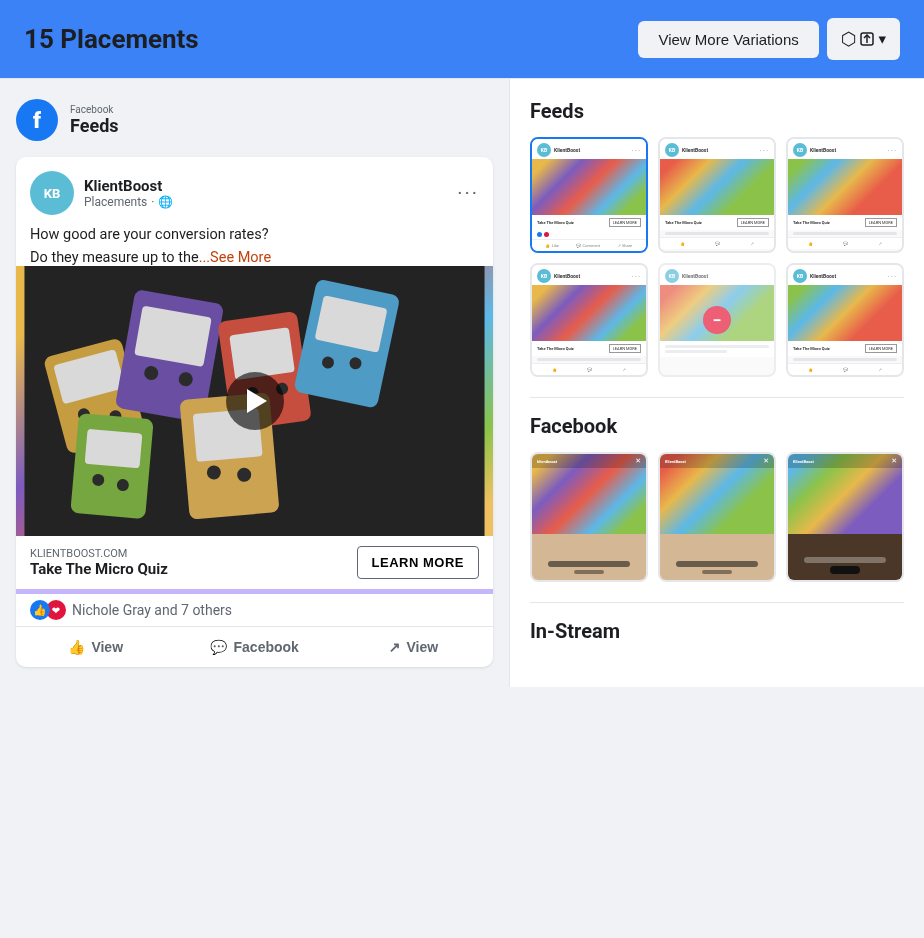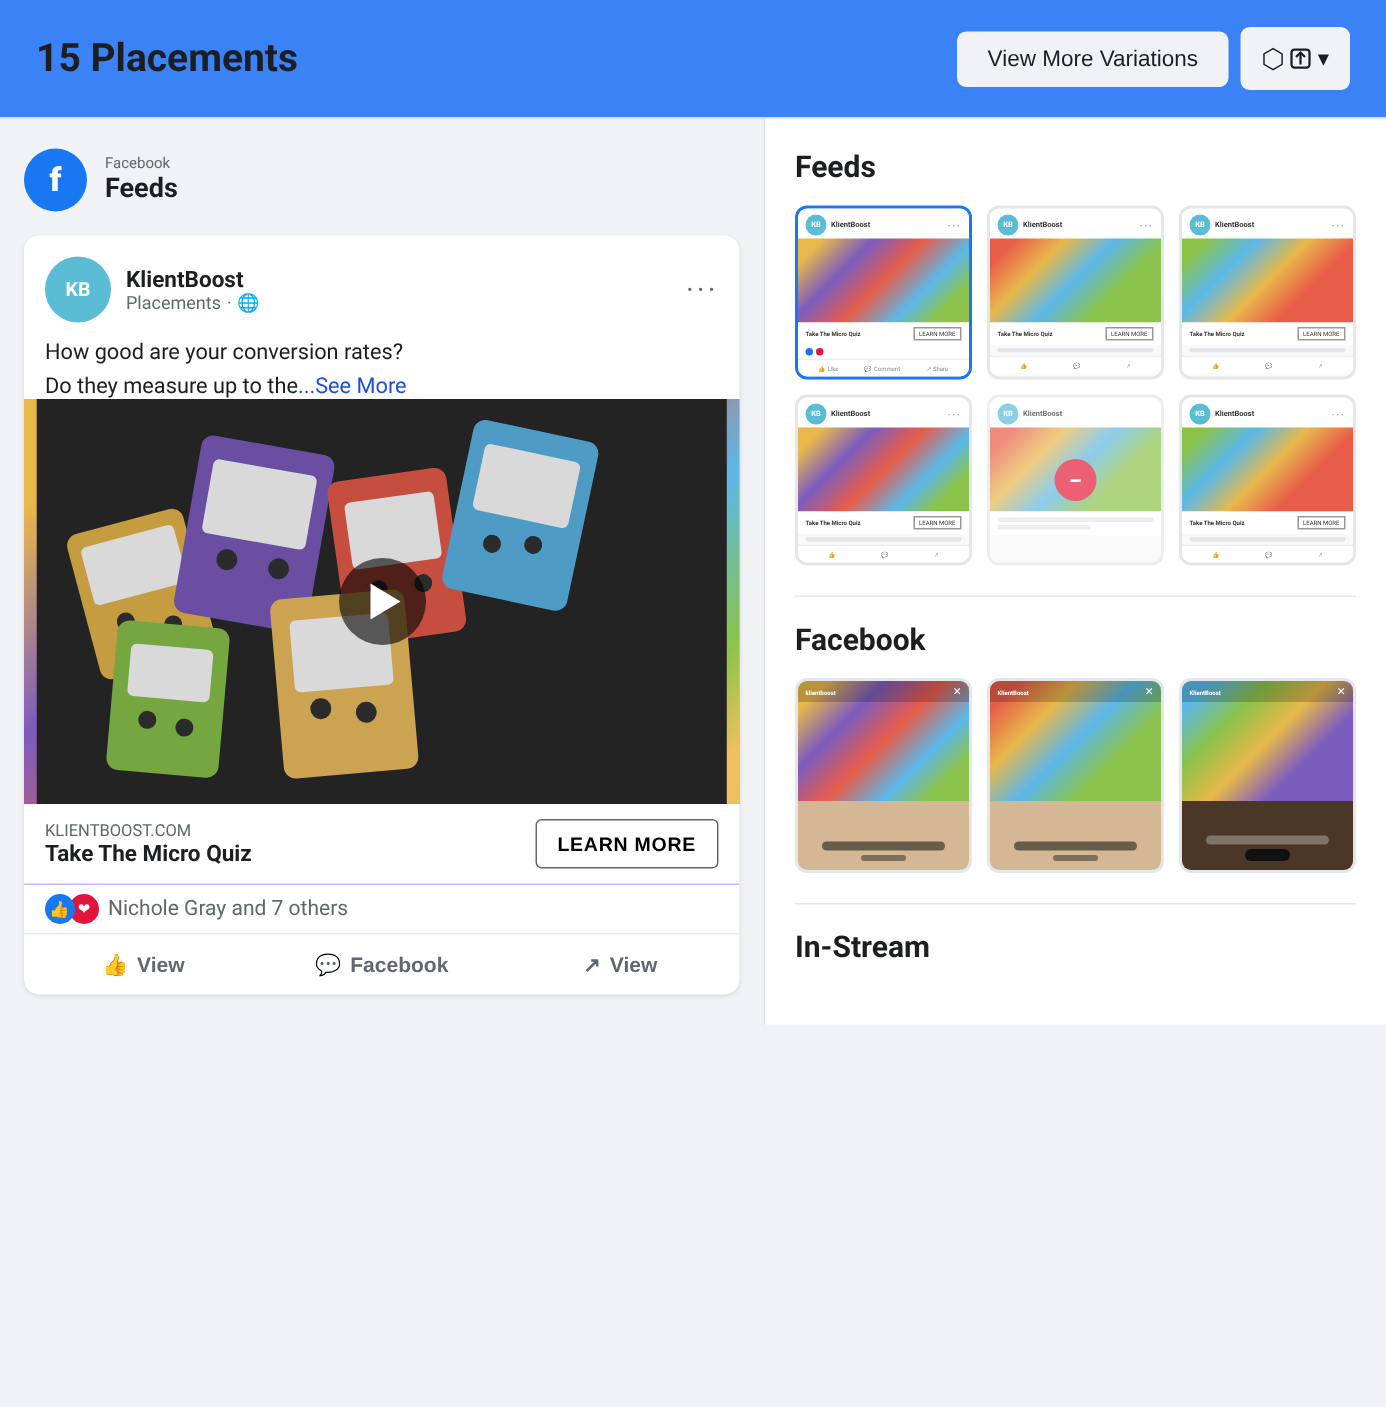--- a/index.html
+++ b/index.html
@@ -155,21 +155,21 @@
     }
     .see-more-row {
       display: flex;
       justify-content: flex-start;
       align-items: center;
       margin-bottom: 0;
       font-size: 14.5px;
       color: #1c1e21;
     }
     .see-more-link {
-      color: #1d4ed8;
+      color: #c2410c;
       cursor: pointer;
     }
 
     
     .ad-image-container {
       position: relative;
       width: 100%;
       height: 270px;
       background: linear-gradient(135deg, #3d3d3d 0%, #2a2a2a 100%);
       overflow: hidden;
@@ -206,21 +206,21 @@
       border-left: 20px solid #fff;
       margin-left: 4px;
     }
 
     
     .ad-cta {
       padding: 10px 14px;
       display: flex;
       justify-content: space-between;
       align-items: center;
-      border-bottom: 1px solid #c4b5fd;
+      border-bottom: 5px solid #c4b5fd;
     }
     .cta-text-top {
       font-size: 11px;
       color: #606770;
       text-transform: uppercase;
     }
     .cta-text-main {
       font-size: 15px;
       font-weight: 700;
       color: #1c1e21;

